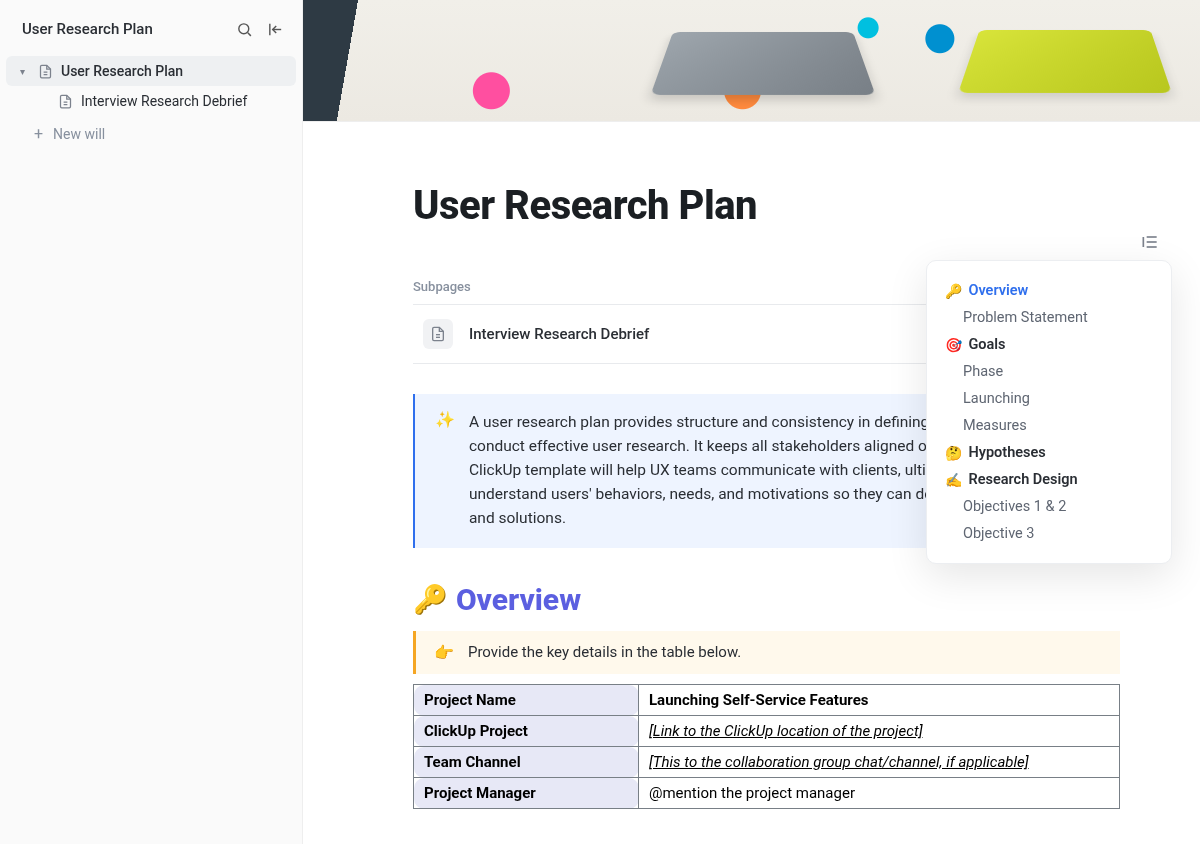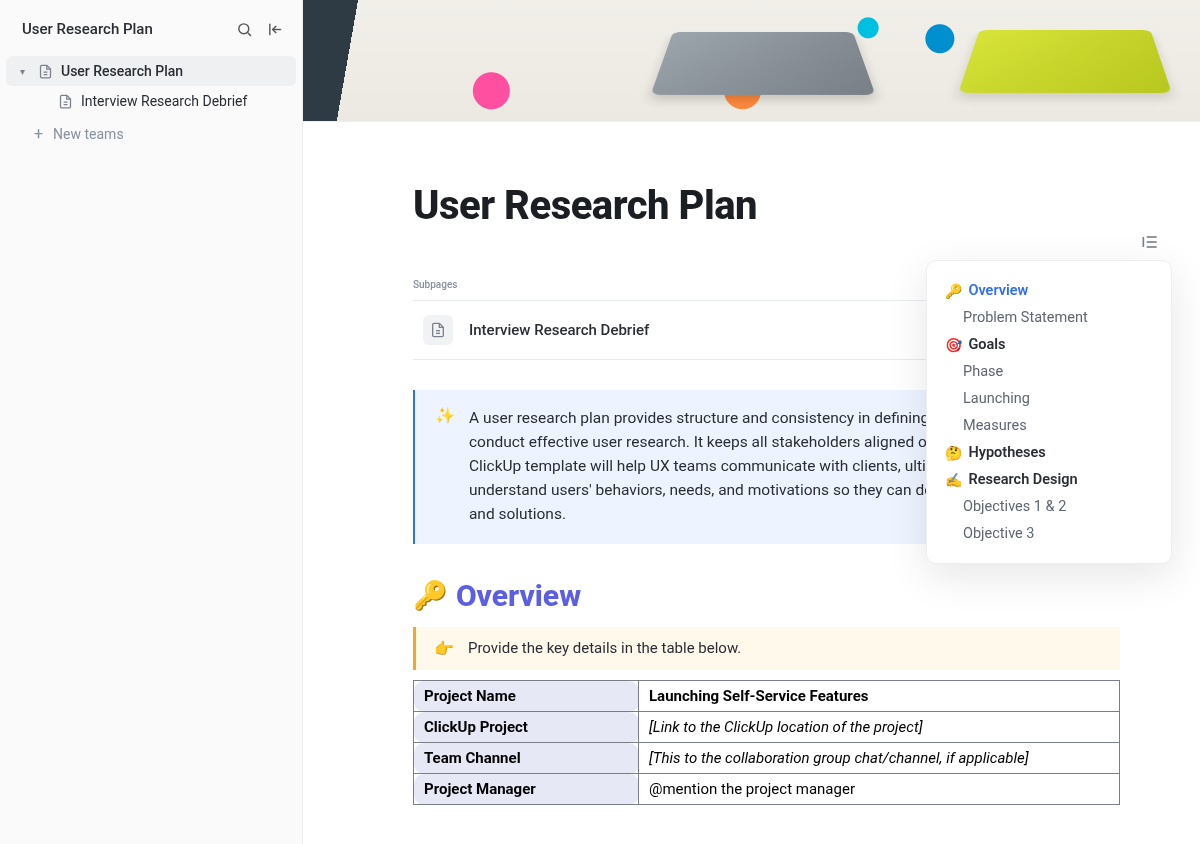--- a/index.html
+++ b/index.html
@@ -101,21 +101,21 @@
       margin-bottom: 50px;
     }
     .toc-toggle {
       position: absolute;
       right: 40px;
       top: 110px;
       color: #7c828d;
       cursor: pointer;
     }
     .subpages-label {
-      font-size: 10px;
+      font-size: 13px;
       color: #87909e;
       font-weight: 500;
       margin-bottom: 10px;
     }
     .subpage-row {
       display: flex; align-items: center; gap: 16px;
       padding: 14px 10px;
       border-top: 1px solid #e8eaed;
       border-bottom: 1px solid #e8eaed;
       cursor: pointer;
@@ -166,21 +166,21 @@
       text-align: left;
     }
     table.details th {
       background: #e7e8f6;
       font-weight: 700;
       width: 225px;
       border-radius: 10px;
     }
     table.details tr:first-child th,
     table.details tr:first-child td { font-weight: 700; }
-    table.details td.italic { font-style: italic; }
+    table.details td.italic { font-style: italic; text-decoration: underline; }
 
     
     .toc {
       position: absolute;
       right: 28px;
       top: 260px;
       width: 246px;
       background: #fff;
       border: 1px solid #eceef1;
       border-radius: 10px;
@@ -240,21 +240,21 @@
             <path d="M14 2H6a2 2 0 0 0-2 2v16a2 2 0 0 0 2 2h12a2 2 0 0 0 2-2V8z"></path>
             <polyline points="14 2 14 8 20 8"></polyline>
             <line x1="9" y1="13" x2="15" y2="13"></line>
             <line x1="9" y1="17" x2="15" y2="17"></line>
           </svg>
       </span>
       <span>Interview Research Debrief</span>
     </div>
     <div class="new-page">
       <span class="plus">+</span>
-      <span>New teams</span>
+      <span>New will</span>
     </div>
   </div>
 </aside>
 
 <main class="main">
   <div class="cover"></div>
 
   <div class="content">
     <h1 class="page-title">User Research Plan</h1>
 

